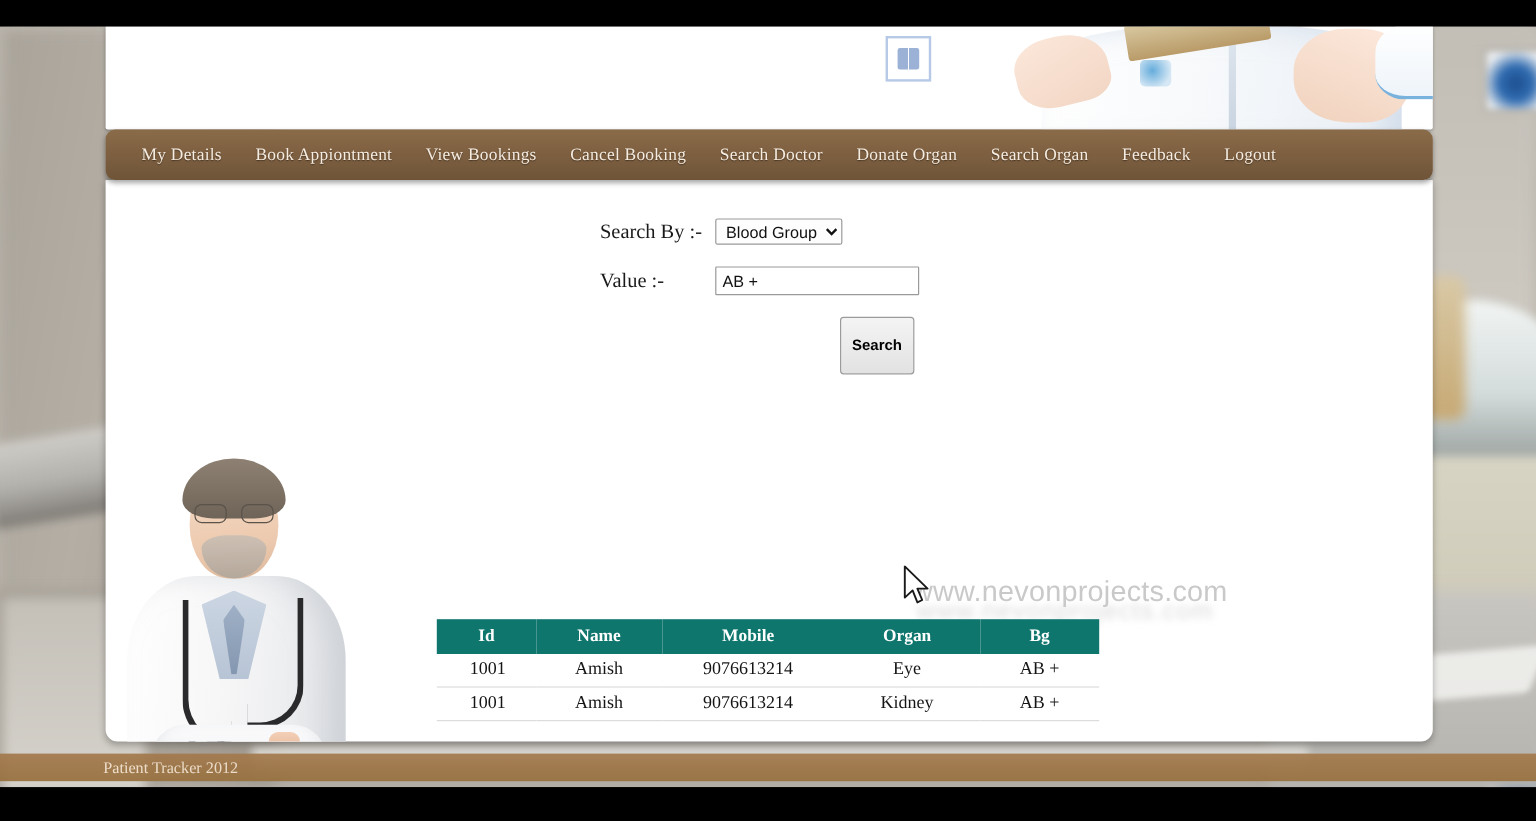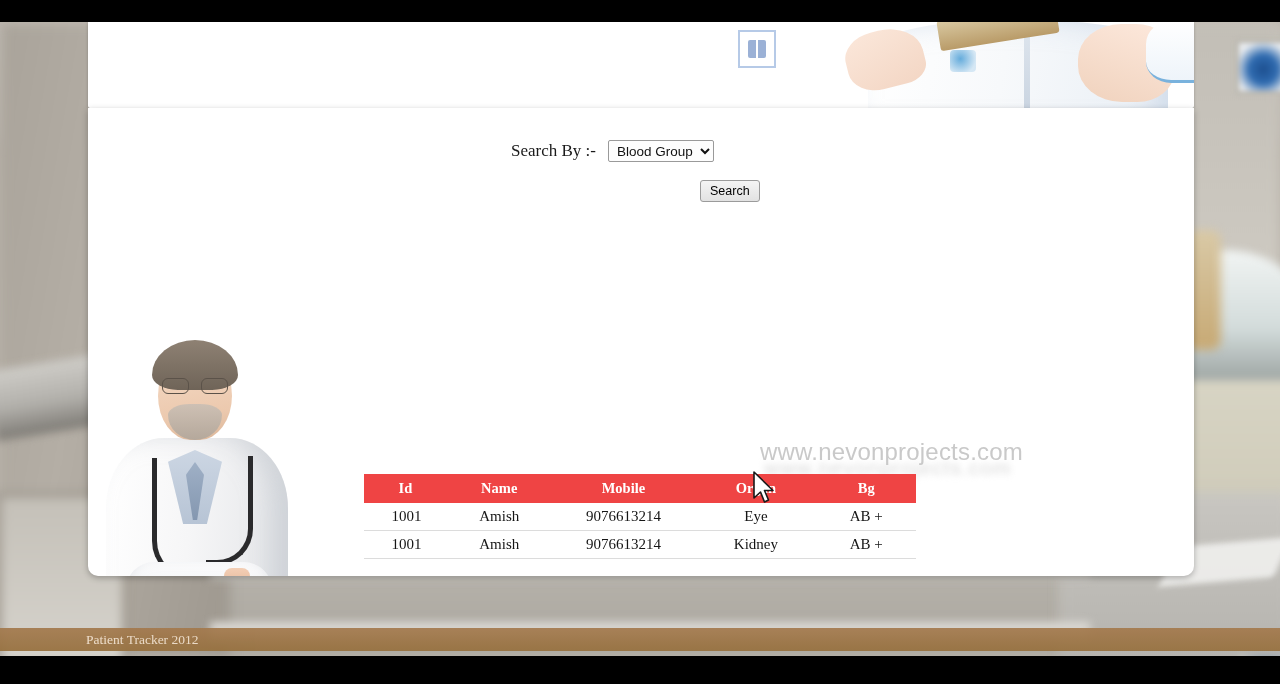--- a/index.html
+++ b/index.html
@@ -368,22 +368,20 @@
     align-items: center;
     justify-content: flex-start;
     margin-bottom: 18px;
     padding-left: 412px;
   }
   .form-label {
     font-family: "Liberation Serif", serif;
     font-size: 17px;
     color: #1a1a1a;
     width: 96px;
-    text-align: right;
-    margin-right: 12px;
     white-space: nowrap;
   }
   select.form-select {
     font-family: "Liberation Sans", sans-serif;
     font-size: 13.5px;
     color: #111;
     padding: 2px 4px;
     border: 1px solid #9a9a9a;
     background: #fdfdfd;
     border-radius: 2px;
@@ -405,22 +403,23 @@
     padding-left: 612px;
     margin-top: 4px;
   }
   button.search-btn {
     font-family: "Liberation Sans", sans-serif;
     font-size: 12.5px;
     color: #000;
     background: linear-gradient(180deg, #f4f4f4 0%, #e2e2e2 100%);
     border: 1px solid #9b9b9b;
     border-radius: 3px;
-    padding: 3px 9px;
+    padding: 16px 9px;
     cursor: pointer;
+    font-weight: bold;
   }
 
   
   .watermark {
     position: absolute;
     left: 672px;
     top: 330px;
     font-family: "Liberation Sans", sans-serif;
     font-size: 24px;
     color: #c9c9c9;
@@ -450,21 +449,21 @@
     top: 366px;
     width: 552px;
     z-index: 10;
   }
   table.results {
     width: 100%;
     border-collapse: collapse;
     font-family: "Liberation Serif", serif;
   }
   table.results thead th {
-    background: #ef4444;
+    background: #0f766e;
     color: #ffffff;
     font-size: 14.5px;
     font-weight: bold;
     padding: 6px 4px;
     text-align: center;
   }
   table.results tbody td {
     font-size: 15px;
     color: #151515;
     padding: 5px 4px;
@@ -546,20 +545,31 @@
         <div class="nurse-body"></div>
         <div class="nurse-stripe"></div>
         <div class="nurse-badge"></div>
         <div class="nurse-clipboard"></div>
         <div class="nurse-arm-l"></div>
         <div class="nurse-arm-r"></div>
         <div class="nurse-cuff"></div>
       </div>
     </div>
 
+    <div class="navbar">
+      <a class="nav-item" href="#">My Details</a>
+      <a class="nav-item" href="#">Book Appiontment</a>
+      <a class="nav-item" href="#">View Bookings</a>
+      <a class="nav-item" href="#">Cancel Booking</a>
+      <a class="nav-item" href="#">Search Doctor</a>
+      <a class="nav-item" href="#">Donate Organ</a>
+      <a class="nav-item" href="#">Search Organ</a>
+      <a class="nav-item" href="#">Feedback</a>
+      <a class="nav-item" href="#">Logout</a>
+    </div>
 
     <div class="card">
 
 
       <div class="doctor">
         <div class="doc-coat"></div>
         <div class="doc-shirt"></div>
         <div class="doc-tie"></div>
         <div class="doc-head"></div>
         <div class="doc-hair"></div>
@@ -574,20 +584,24 @@
 
       <div class="form-area">
 
         <div class="form-row">
           <span class="form-label">Search By :-</span>
           <select class="form-select">
             <option>Blood Group</option>
           </select>
         </div>
 
+        <div class="form-row">
+          <span class="form-label">Value :-</span>
+          <input class="form-input" type="text" value="AB +" style="">
+        </div>
 
         <div class="btn-row">
           <button class="search-btn">Search</button>
         </div>
       </div>
 
       <div class="watermark-ghost">www.nevonprojects.com</div>
       <div class="watermark">www.nevonprojects.com</div>
 
       <div class="table-wrap">

